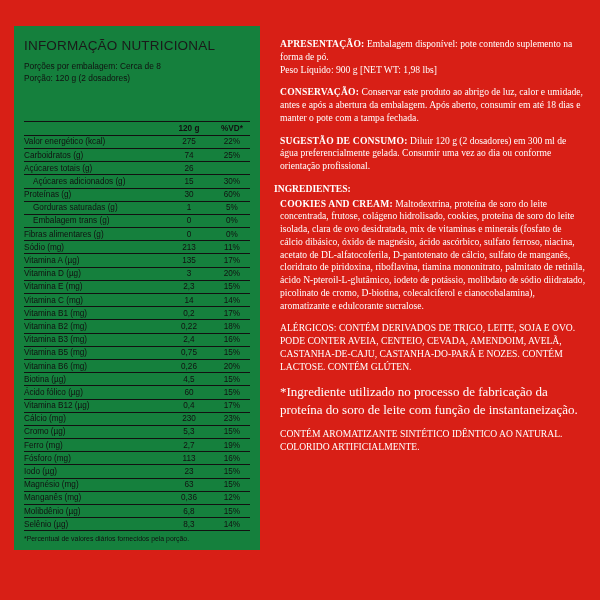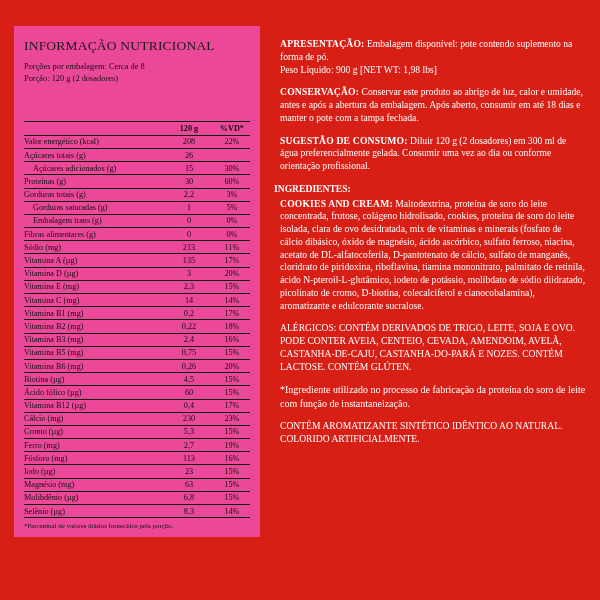--- a/index.html
+++ b/index.html
@@ -19,24 +19,24 @@
     height: 600px;
     box-sizing: border-box;
     padding: 26px 14px 14px 14px;
     display: flex;
     gap: 14px;
   }
 
   
   .panel {
     width: 246px;
-    background: #ec4899;
+    background: #15803d;
     box-sizing: border-box;
     padding: 10px 10px 6px 10px;
-    font-family: Liberation Serif, serif;
+    font-family: Liberation Sans, sans-serif;
     color: #111;
     align-self: flex-start;
   }
   .panel-title {
     font-size: 13.5px;
     letter-spacing: .2px;
     line-height: 1.18;
     color: #1a1a1a;
     margin: 2px 0 7px 0;
     font-weight: 400;
@@ -88,21 +88,21 @@
   .info p { margin: 0 0 10px 6px; }
   .info .sec-title {
     font-weight: bold;
     letter-spacing: .2px;
   }
   .info .caps { text-transform: uppercase; }
   .info .block-title {
     font-weight: bold;
     margin: 0 0 2px 0;
   }
-  .note { font-size: 10px; }
+  .note { font-size: 13px; }
 </style>
 </head>
 <body>
 
 <div class="page">
 
   <div class="panel">
     <div class="panel-title">
       <div>INFORMAÇÃO NUTRICIONAL</div>
     </div>
@@ -113,44 +113,44 @@
 
     <table class="nut">
       <tbody>
         <tr class="head">
           <td class="lbl"></td>
           <td class="amt">120 g</td>
           <td class="dv">%VD*</td>
         </tr>
         <tr>
             <td class="lbl">Valor energético (kcal)</td>
-            <td class="amt">208</td>
+            <td class="amt">275</td>
             <td class="dv">22%</td>
+          </tr>
+        <tr>
+            <td class="lbl">Carboidratos (g)</td>
+            <td class="amt">74</td>
+            <td class="dv">25%</td>
           </tr>
         <tr>
             <td class="lbl">Açúcares totais (g)</td>
             <td class="amt">26</td>
             <td class="dv"></td>
           </tr>
         <tr>
             <td class="lbl indent">Açúcares adicionados (g)</td>
             <td class="amt">15</td>
             <td class="dv">30%</td>
           </tr>
         <tr>
             <td class="lbl">Proteínas (g)</td>
             <td class="amt">30</td>
             <td class="dv">60%</td>
           </tr>
         <tr>
-            <td class="lbl">Gorduras totais (g)</td>
-            <td class="amt">2,2</td>
-            <td class="dv">3%</td>
-          </tr>
-        <tr>
             <td class="lbl indent">Gorduras saturadas (g)</td>
             <td class="amt">1</td>
             <td class="dv">5%</td>
           </tr>
         <tr>
             <td class="lbl indent">Embalagem trans (g)</td>
             <td class="amt">0</td>
             <td class="dv">0%</td>
           </tr>
         <tr>
@@ -245,20 +245,25 @@
           </tr>
         <tr>
             <td class="lbl">Iodo (µg)</td>
             <td class="amt">23</td>
             <td class="dv">15%</td>
           </tr>
         <tr>
             <td class="lbl">Magnésio (mg)</td>
             <td class="amt">63</td>
             <td class="dv">15%</td>
+          </tr>
+        <tr>
+            <td class="lbl">Manganês (mg)</td>
+            <td class="amt">0,36</td>
+            <td class="dv">12%</td>
           </tr>
         <tr>
             <td class="lbl">Molibdênio (µg)</td>
             <td class="amt">6,8</td>
             <td class="dv">15%</td>
           </tr>
         <tr class="last">
             <td class="lbl">Selênio (µg)</td>
             <td class="amt">8,3</td>
             <td class="dv">14%</td>

